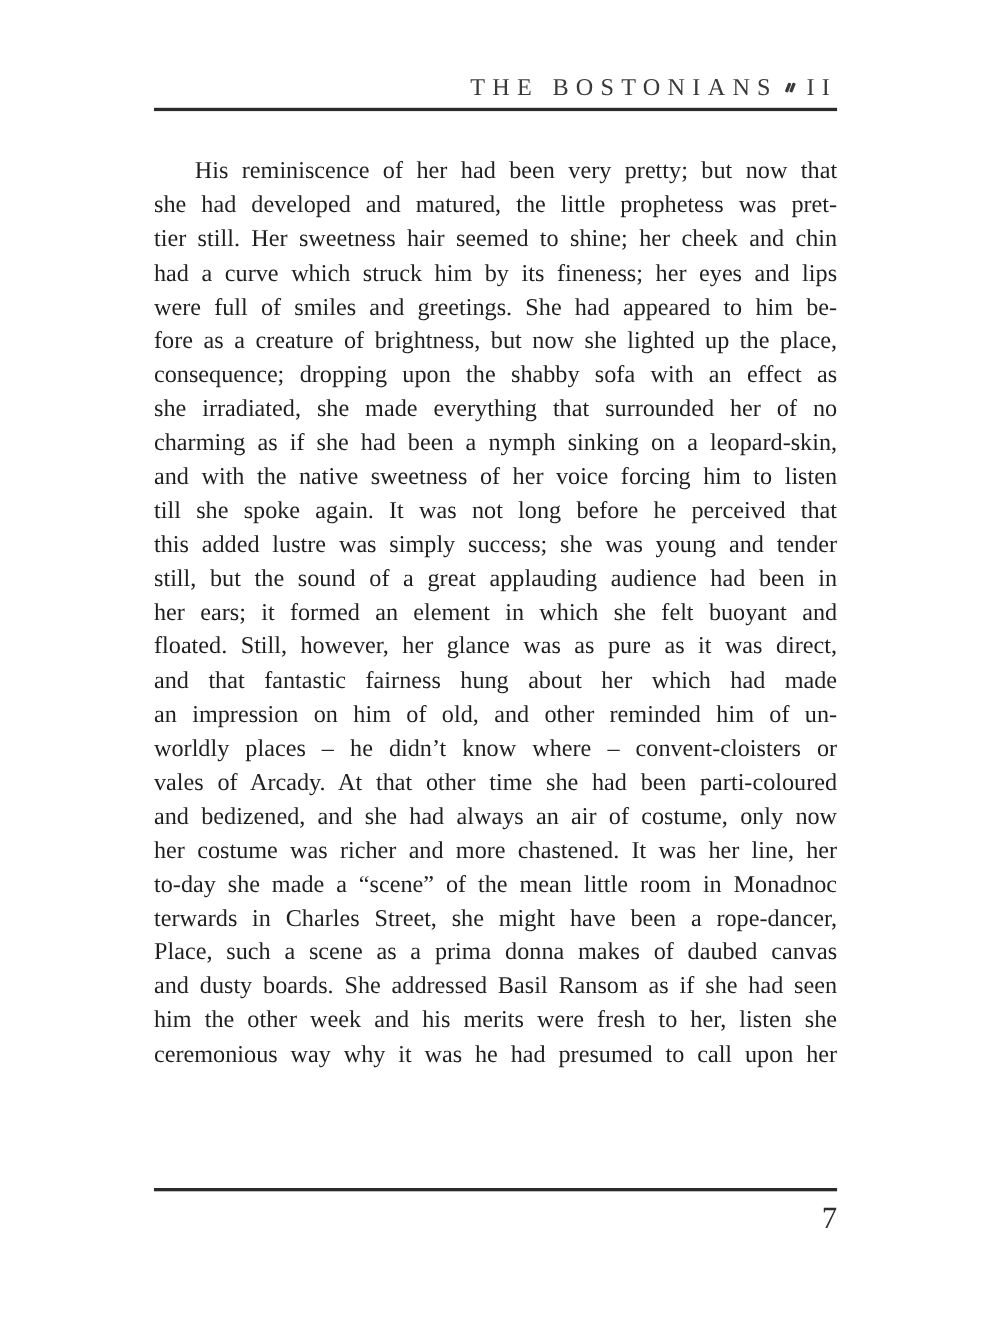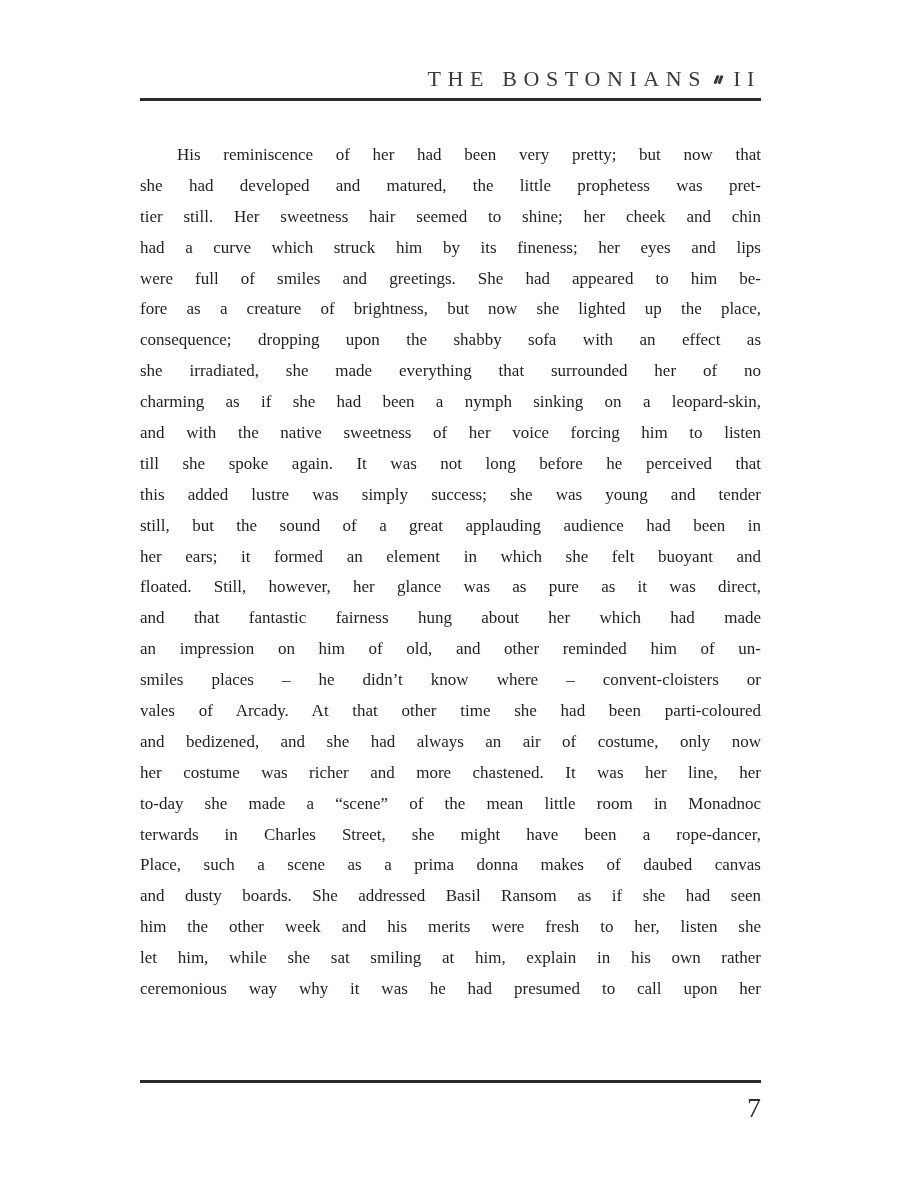--- a/index.html
+++ b/index.html
@@ -56,21 +56,21 @@
     background: #2b2b2b;
   }
   .rule-top { top: 98px; }
   .rule-bottom { top: 1080px; }
   
   .body-text {
     top: 140px;
     color: #1f1f1f;
   }
   .line {
-    font-size: 17px;
+    font-size: 22px;
     height: 30.9px;
     line-height: 30.9px;
     text-align: justify;
     text-align-last: justify;
     -moz-text-align-last: justify;
     white-space: normal;
   }
   .line.indent { padding-left: 37px; }
   
   .folio {
@@ -107,30 +107,29 @@
     <div class="line">she irradiated, she made everything that surrounded her of no</div>
     <div class="line">charming as if she had been a nymph sinking on a leopard-skin,</div>
     <div class="line">and with the native sweetness of her voice forcing him to listen</div>
     <div class="line">till she spoke again. It was not long before he perceived that</div>
     <div class="line">this added lustre was simply success; she was young and tender</div>
     <div class="line">still, but the sound of a great applauding audience had been in</div>
     <div class="line">her ears; it formed an element in which she felt buoyant and</div>
     <div class="line">floated. Still, however, her glance was as pure as it was direct,</div>
     <div class="line">and that fantastic fairness hung about her which had made</div>
     <div class="line">an impression on him of old, and other reminded him of un-</div>
-    <div class="line">smiles places – he didn’t know where – convent-cloisters or</div>
+    <div class="line">worldly places – he didn’t know where – convent-cloisters or</div>
     <div class="line">vales of Arcady. At that other time she had been parti-coloured</div>
     <div class="line">and bedizened, and she had always an air of costume, only now</div>
     <div class="line">her costume was richer and more chastened. It was her line, her</div>
     <div class="line">to-day she made a “scene” of the mean little room in Monadnoc</div>
     <div class="line">terwards in Charles Street, she might have been a rope-dancer,</div>
     <div class="line">Place, such a scene as a prima donna makes of daubed canvas</div>
     <div class="line">and dusty boards. She addressed Basil Ransom as if she had seen</div>
     <div class="line">him the other week and his merits were fresh to her, listen she</div>
-    <div class="line">let him, while she sat smiling at him, explain in his own rather</div>
     <div class="line">ceremonious way why it was he had presumed to call upon her</div>
   </div>
 
   <div class="rule rule-bottom"></div>
 
   <div class="folio">7</div>
 
 </div>
 
 </body></html>

